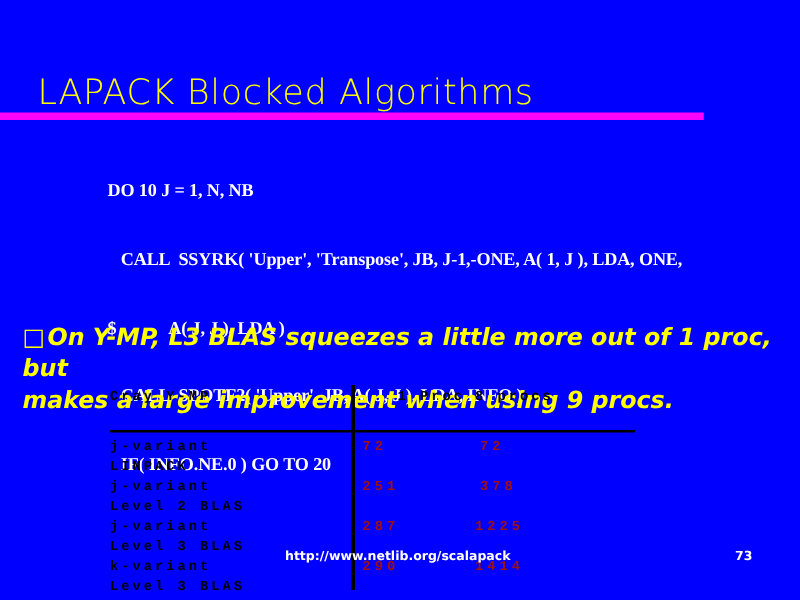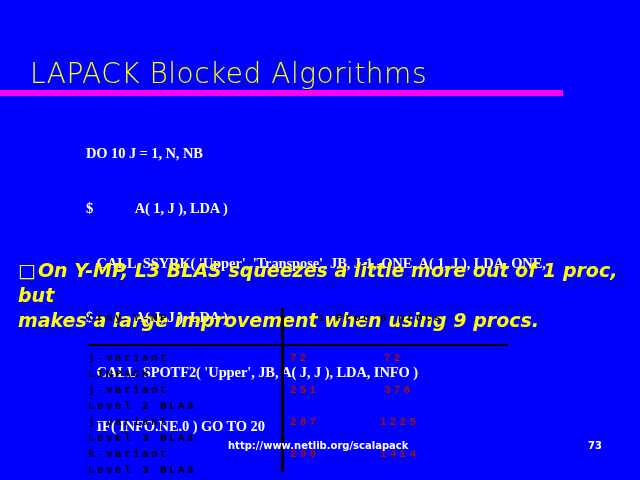--- a/index.html
+++ b/index.html
@@ -144,21 +144,20 @@
 </head>
 <body>
 
 <div id="slide">
 
   <div id="title">LAPACK Blocked Algorithms</div>
   <div id="title-rule"></div>
 
   <div id="code">
     <span class="cl">DO 10 J = 1, N, NB</span>
-    <span class="cl">$            A( 1, J ), LDA )</span>
     <span class="cl">   CALL  SSYRK( 'Upper', 'Transpose', JB, J-1,-ONE, A( 1, J ), LDA, ONE,</span>
     <span class="cl">$            A( J, J ), LDA )</span>
     <span class="cl">   CALL  SPOTF2( 'Upper', JB, A( J, J ), LDA, INFO )</span>
     <span class="cl">   IF( INFO.NE.0 ) GO TO 20</span>
     
   </div>
 
   <div id="bullet">
     <span class="bglyph">□</span><span>On Y-MP, L3 BLAS squeezes a little more out of 1 proc, but</span><br>
     <span>makes a large improvement when using 9 procs.</span>

